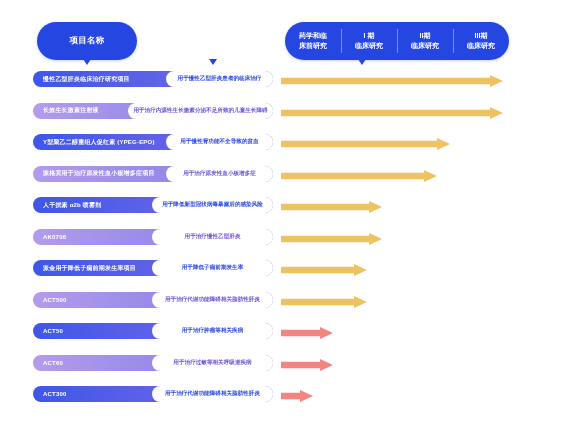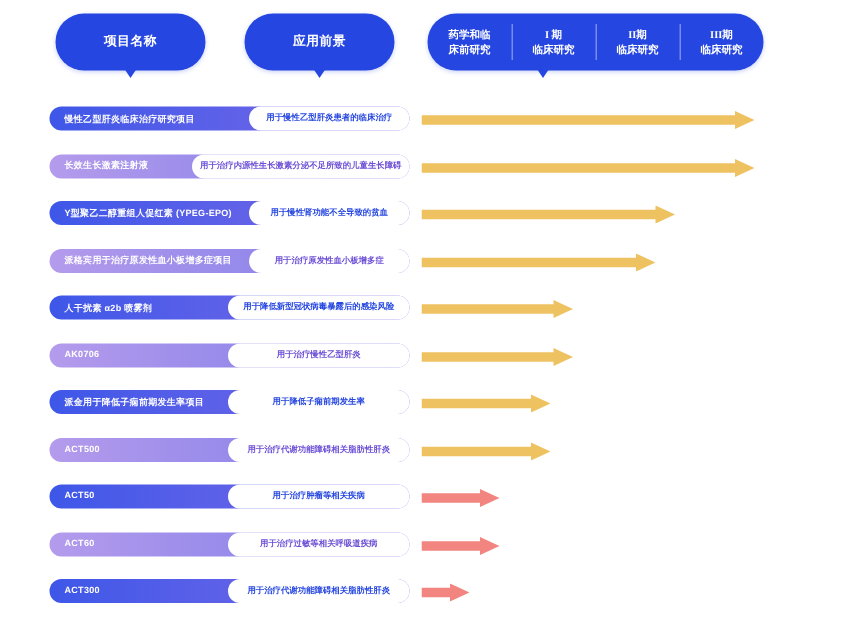--- a/index.html
+++ b/index.html
@@ -18,24 +18,23 @@
   #board {
     position: absolute;
     left: 0; top: 0;
     width: 563px;
     height: 427px;
   }
 
   
   .header-row {
     position: absolute;
-    left: 0; top: 9px;
+    left: 0; top: 22px;
     width: 563px;
     height: 40px;
-    font-family: Liberation Serif, serif;
   }
 
   .hdr-pill {
     position: absolute;
     top: 0;
     height: 38px;
     border-radius: 19px;
     background: #2546E0;
     color: #ffffff;
     display: flex;
@@ -154,23 +153,20 @@
 <body>
 
 <div id="board">
 
   <div class="header-row">
     <div class="hdr-pill project">
       <span>项目名称</span>
     </div>
     <div class="hdr-tail t1"></div>
 
-    <div class="hdr-pill prospect">
-      <span>应用前景</span>
-    </div>
     <div class="hdr-tail t2"></div>
 
     <div class="phase-bar" id="phase-bar">
         <div class="phase-cell">
           <span>药学和临</span>
           <span>床前研究</span>
         </div>
         <div class="phase-cell">
           <span>I 期</span>
           <span>临床研究</span>

